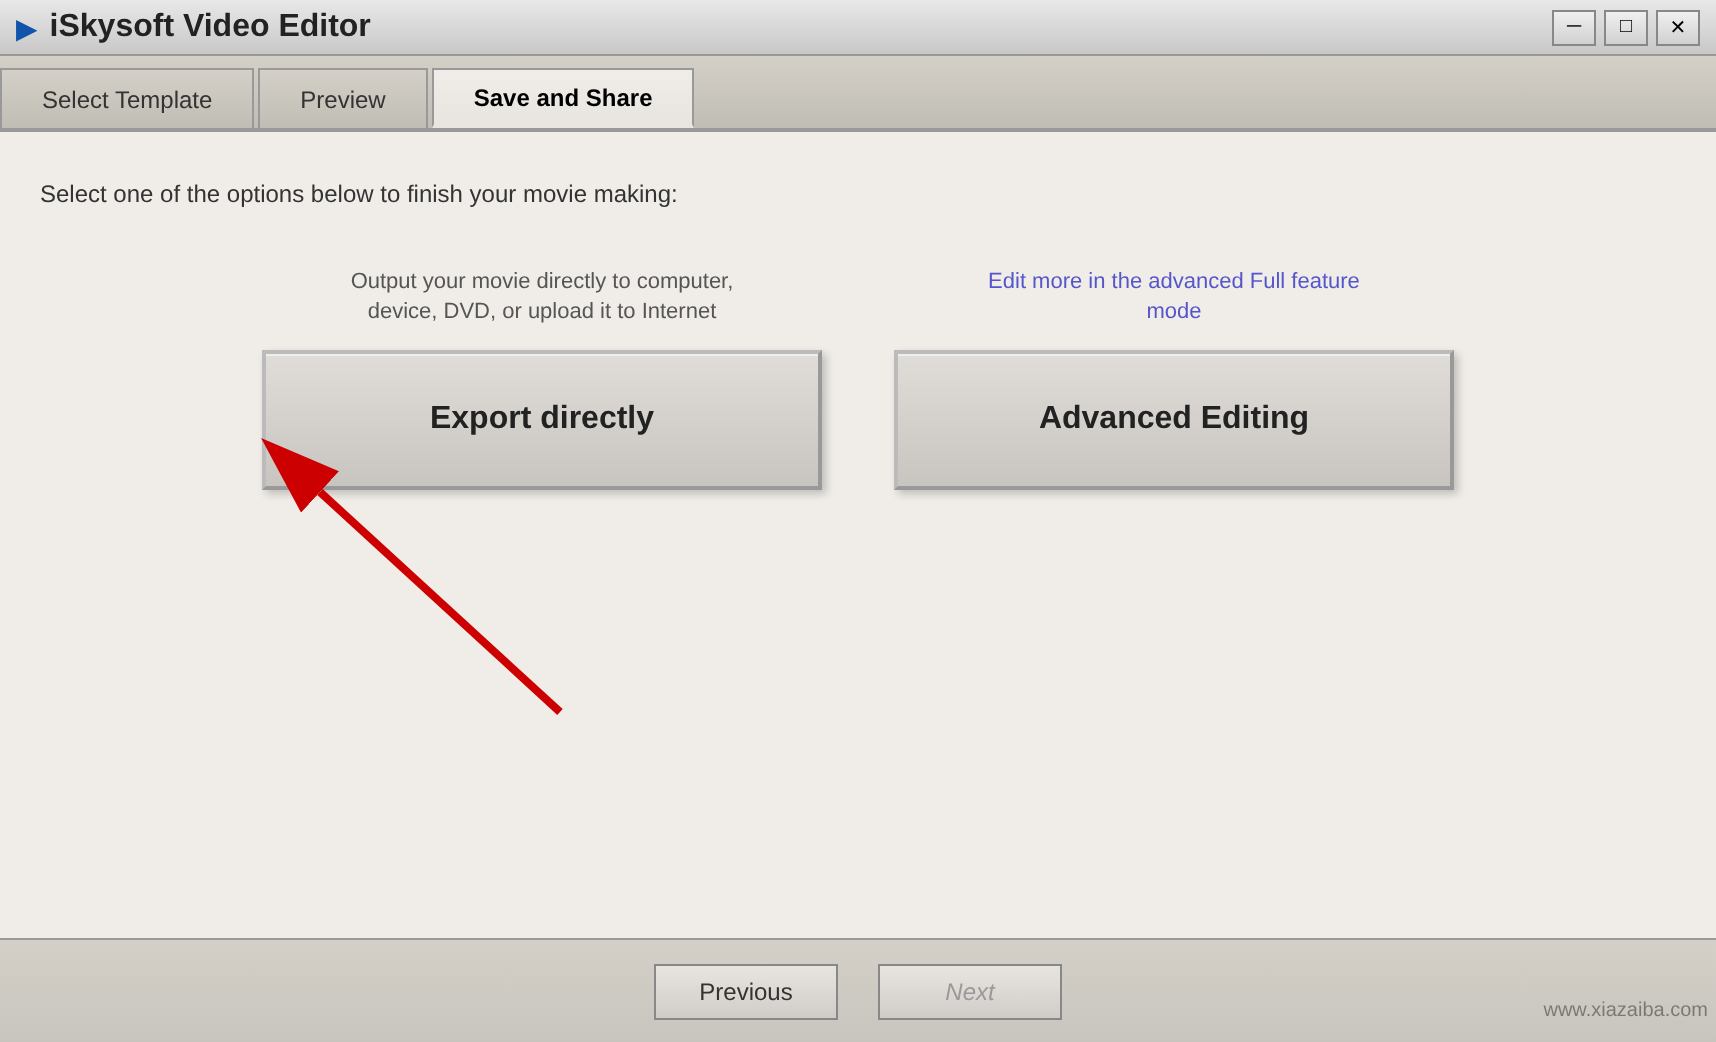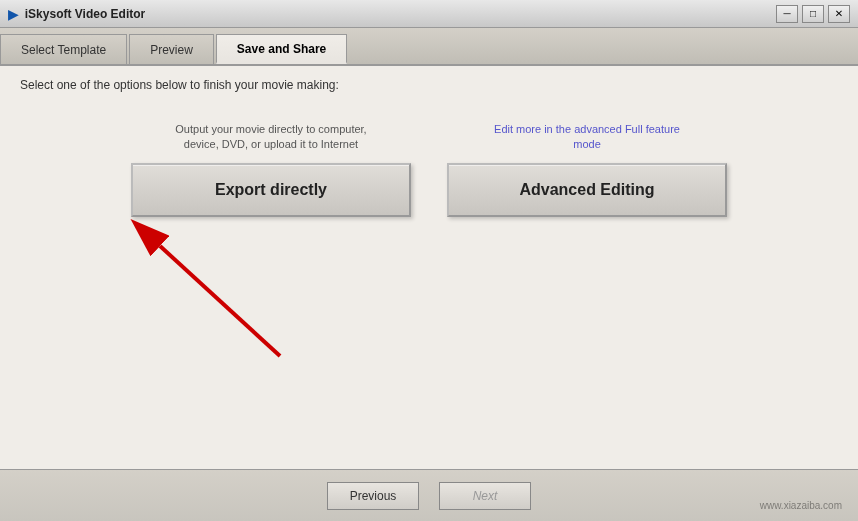--- a/index.html
+++ b/index.html
@@ -20,21 +20,21 @@
       height: 28px;
       padding: 0 8px;
       border-bottom: 1px solid #999;
     }
     .title-bar-left {
       display: flex;
       align-items: center;
       gap: 6px;
     }
     .title-bar-text {
-      font-size: 12px;
+      font-size: 16px;
       color: #222;
       font-weight: bold;
     }
     .title-bar-buttons {
       display: flex;
       gap: 4px;
     }
     .title-btn {
       width: 22px;
       height: 18px;
@@ -73,21 +73,21 @@
       border-bottom: 2px solid #e8e5e0;
       color: #000;
       font-weight: bold;
       z-index: 1;
     }
 
     
     .main-content {
       background: #f0ede8;
       height: calc(521px - 28px - 38px - 52px);
-      padding: 12px 20px;
+      padding: 24px 20px;
       position: relative;
     }
 
     .instruction-text {
       font-size: 12px;
       color: #333;
       margin-bottom: 20px;
     }
 
     
@@ -113,21 +113,21 @@
       line-height: 1.4;
       max-width: 200px;
     }
 
     .option-desc.blue-link {
       color: #5555cc;
     }
 
     .option-button {
       width: 280px;
-      height: 54px;
+      height: 70px;
       background: linear-gradient(to bottom, #e0ddd8, #c8c5c0);
       border: 2px solid #999;
       border-top-color: #bbb;
       border-left-color: #bbb;
       font-size: 16px;
       font-weight: bold;
       color: #222;
       cursor: pointer;
       display: flex;
       align-items: center;
@@ -162,21 +162,21 @@
     .nav-button.disabled {
       color: #999;
       cursor: default;
       font-style: italic;
     }
 
     
     .watermark {
       position: absolute;
       bottom: 10px;
-      right: 16px;
+      right: 4px;
       font-size: 10px;
       color: rgba(0,0,0,0.4);
       font-family: Arial, sans-serif;
       text-align: right;
     }
 
     
     .arrow-svg {
       position: absolute;
       left: 130px;

